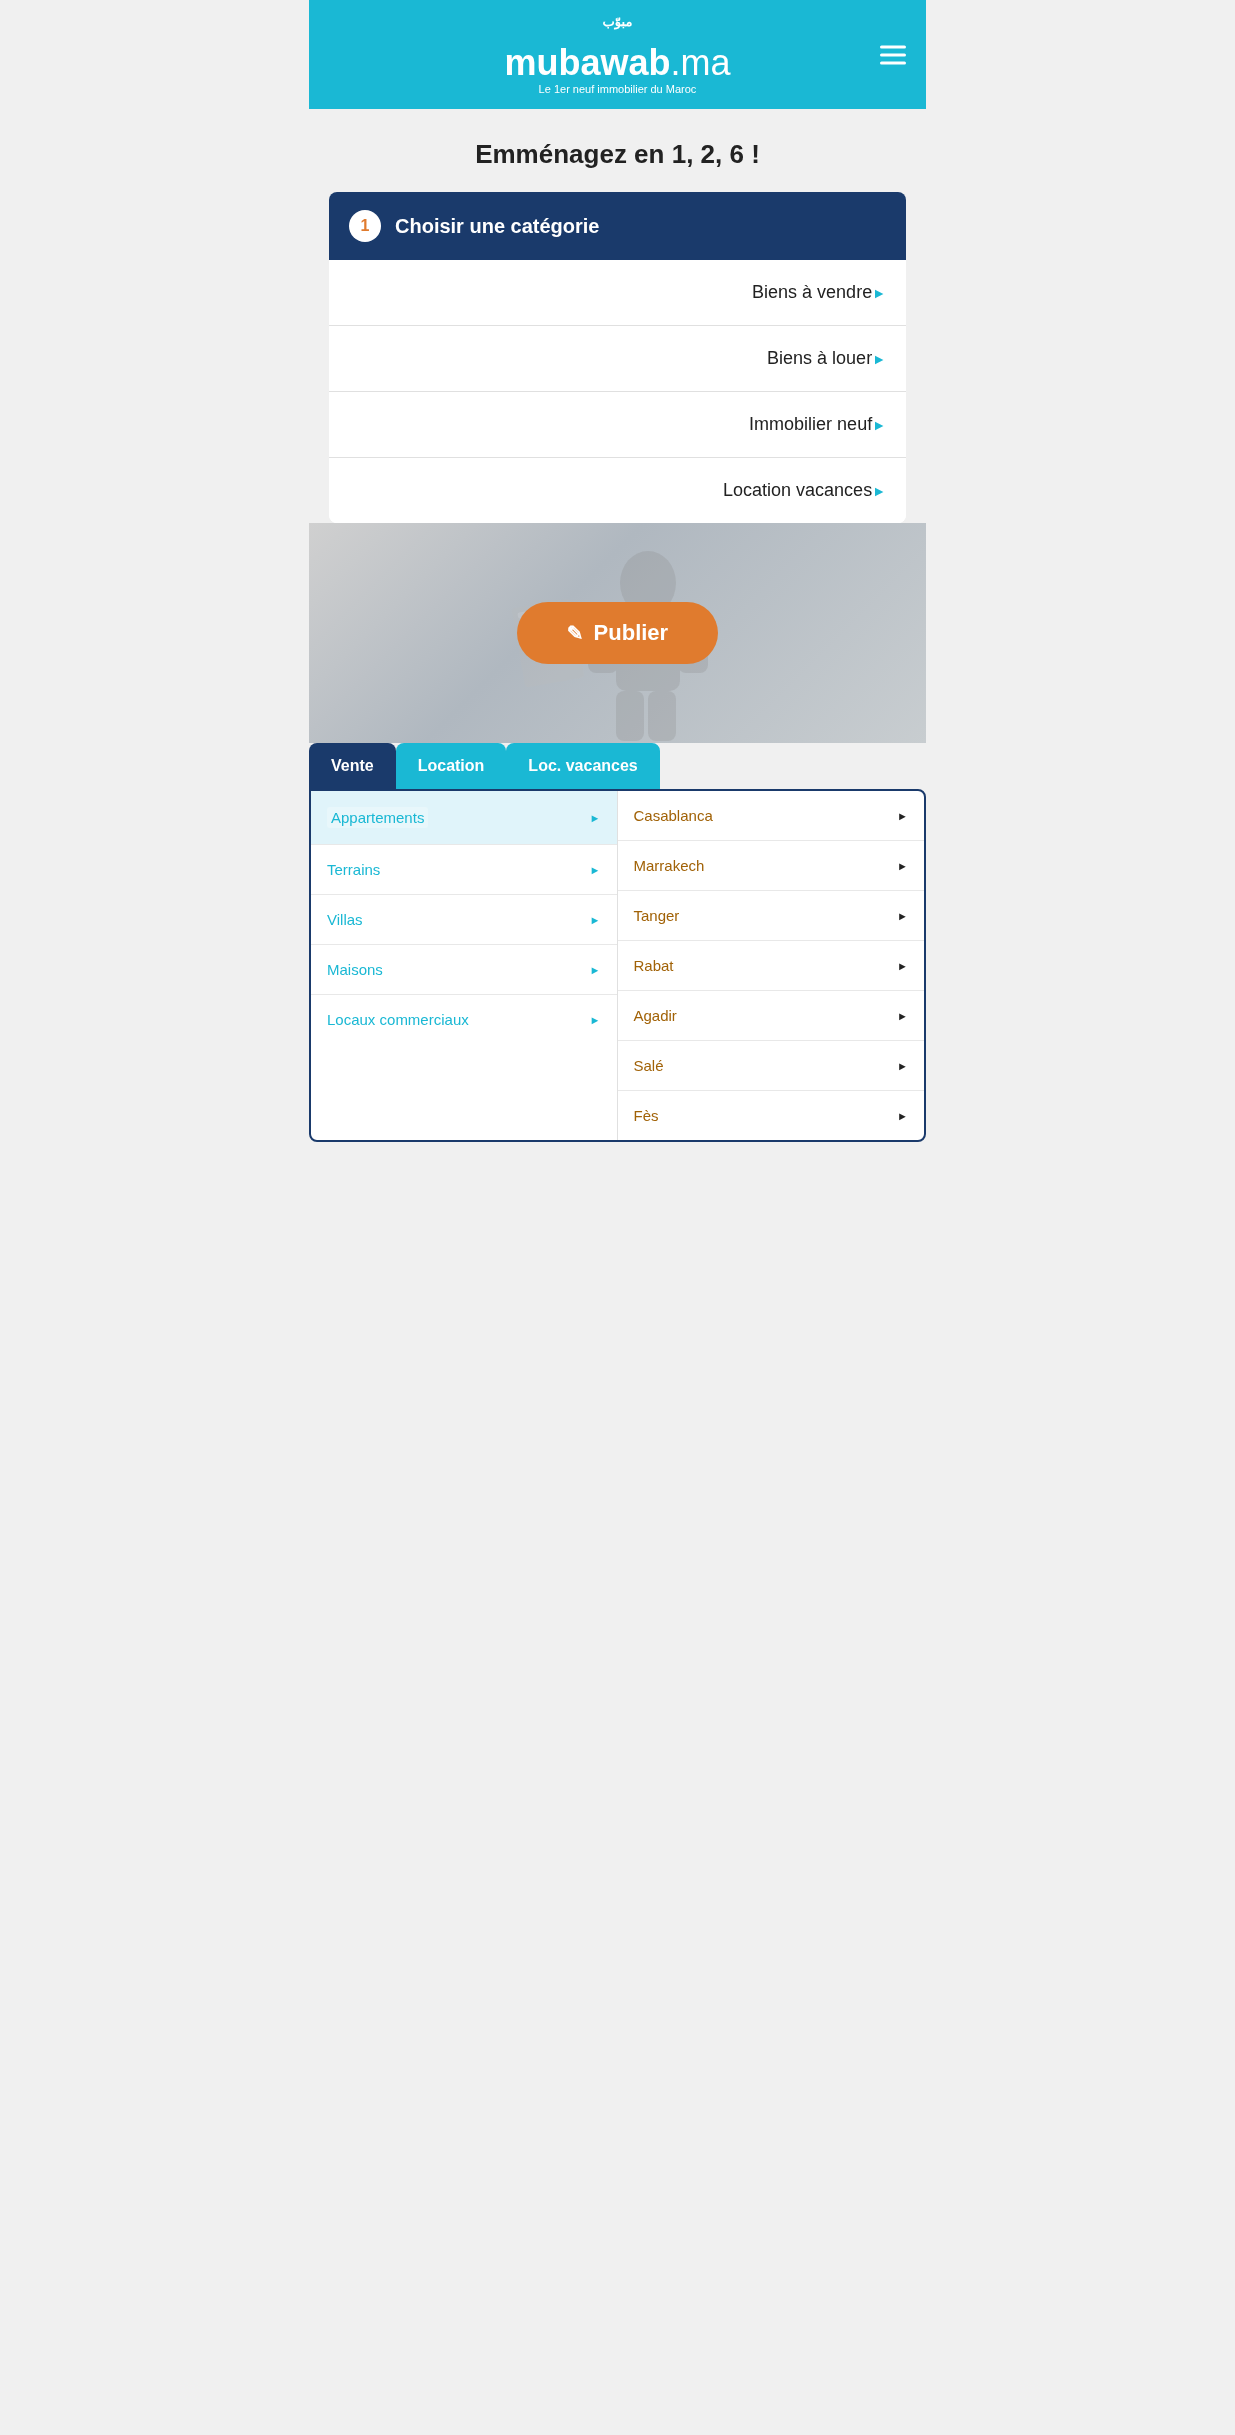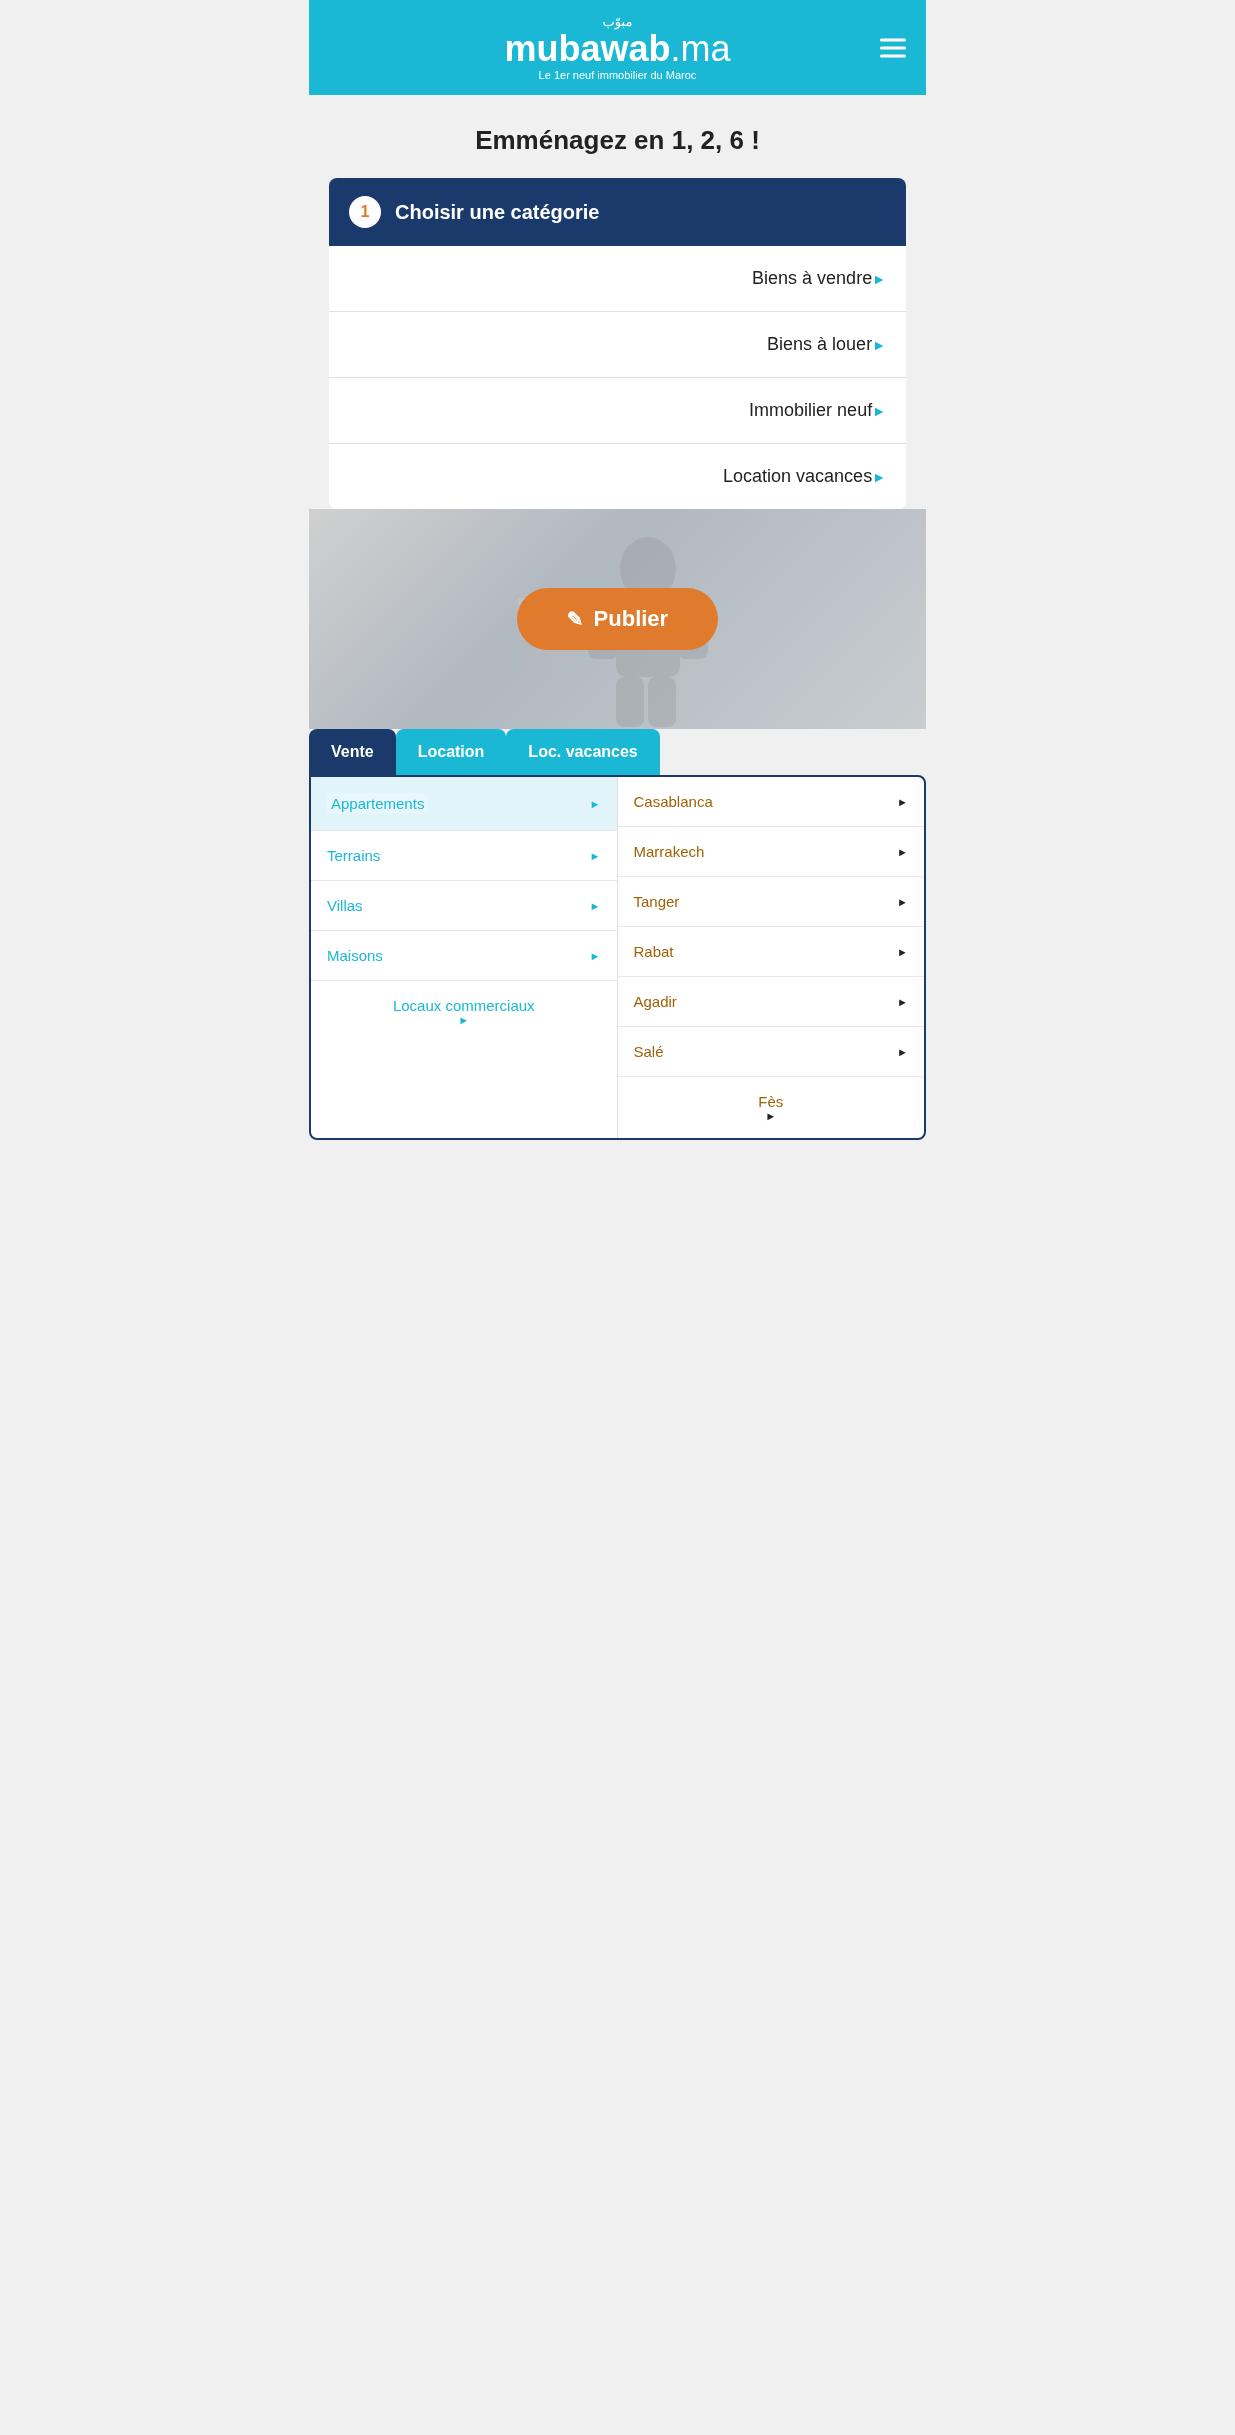--- a/index.html
+++ b/index.html
@@ -21,21 +21,22 @@
       padding: 14px 20px;
       position: relative;
     }
     .header-logo {
       text-align: center;
     }
     .header-logo .arabic {
       color: white;
       font-size: 13px;
       display: block;
-      margin-bottom: 2px;
+      margin-bottom: 16px;
+      font-weight: bold;
     }
     .header-logo .brand {
       color: white;
       font-size: 36px;
       font-weight: bold;
       line-height: 1;
     }
     .header-logo .brand .ma {
       font-weight: normal;
     }
@@ -220,21 +221,20 @@
     .search-col-item {
       display: flex;
       align-items: center;
       justify-content: space-between;
       padding: 16px 16px;
       border-bottom: 1px solid #e8e8e8;
       cursor: pointer;
     }
     .search-col-item:last-child {
       border-bottom: none;
-      flex-direction: column;
     }
     .search-col-item-label {
       font-size: 15px;
     }
     .search-col-item-label.active {
       color: #1ab8d4;
       background: #e8f7fb;
       padding: 2px 4px;
       border-radius: 3px;
     }

